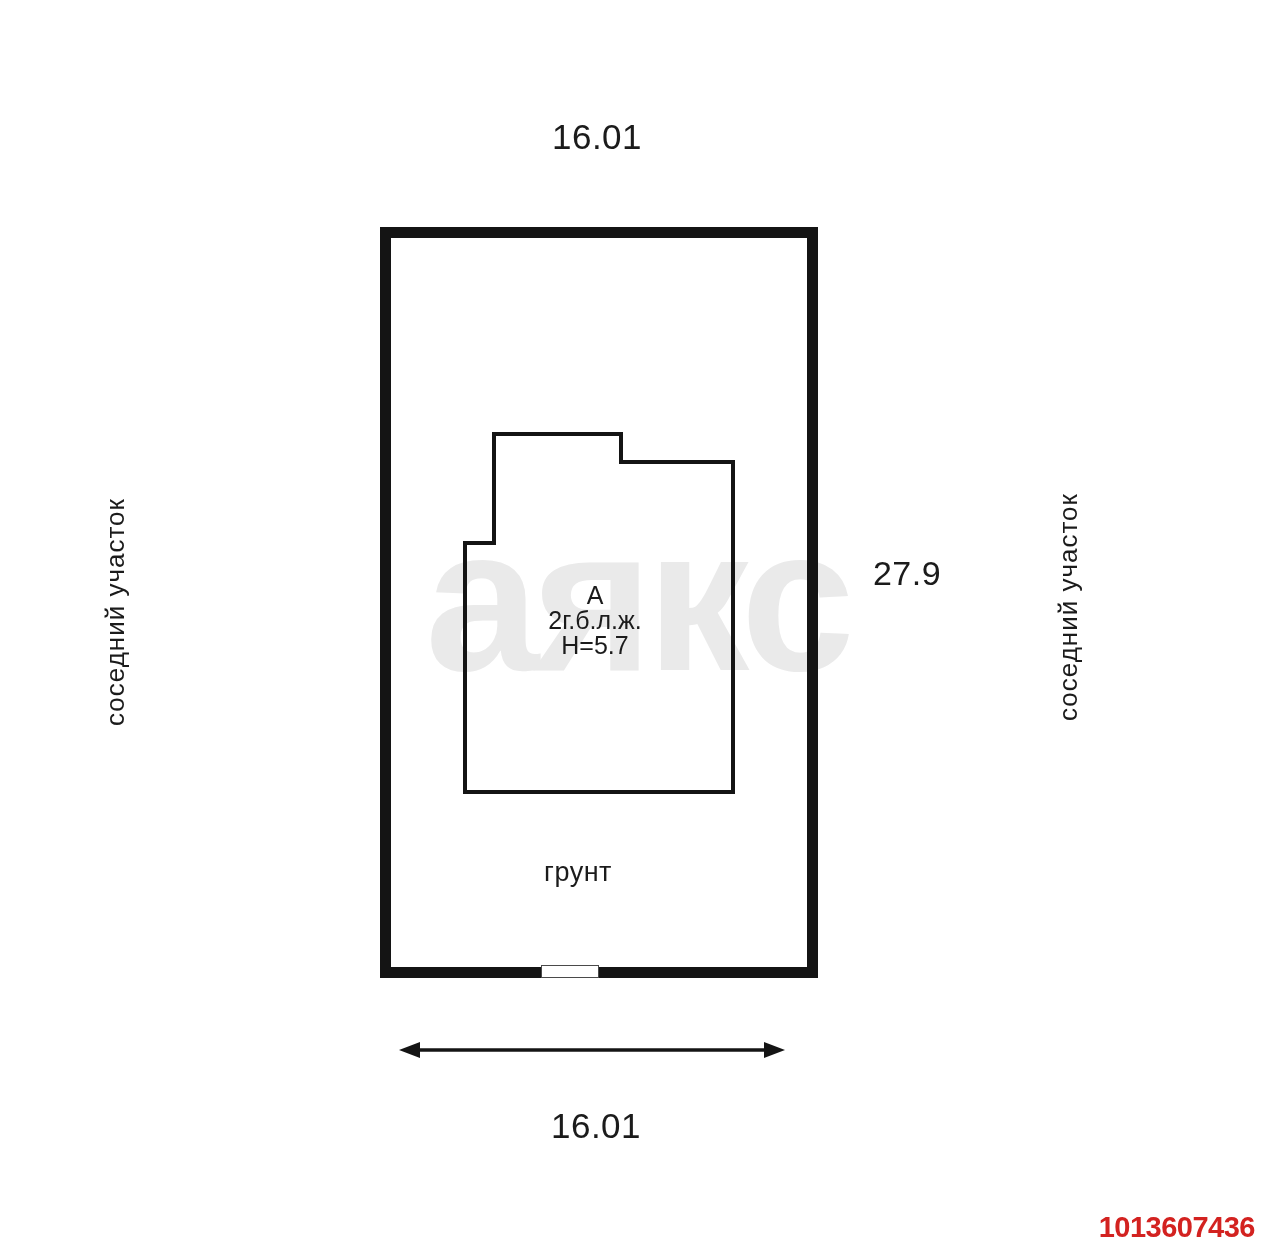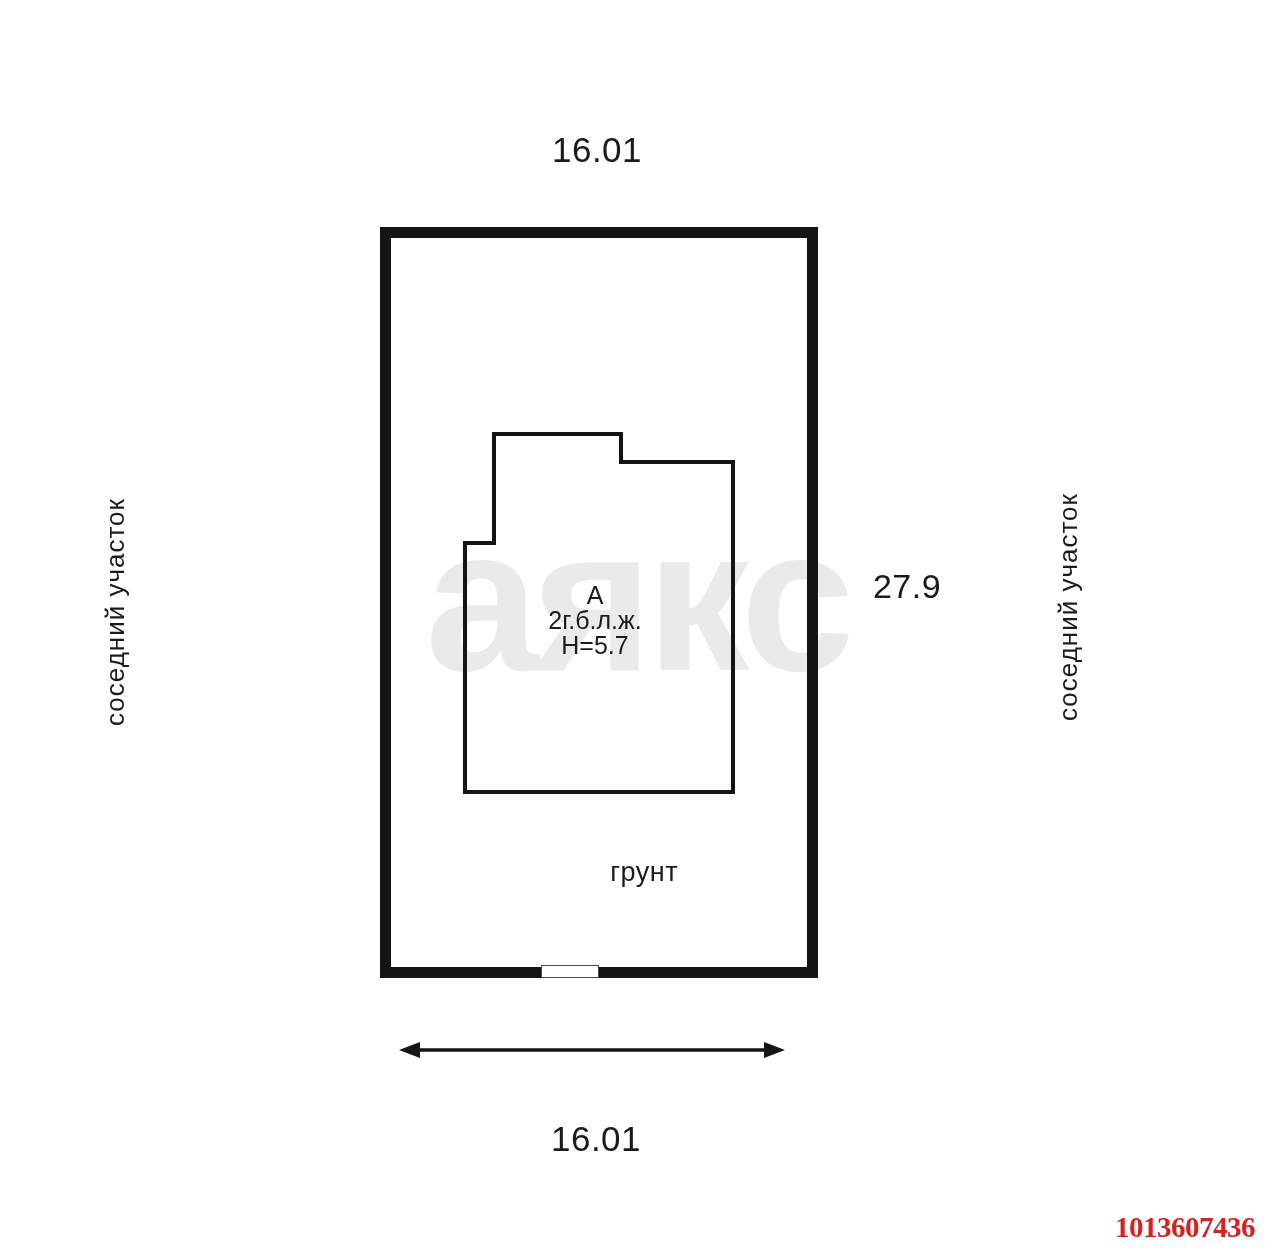--- a/index.html
+++ b/index.html
@@ -56,21 +56,20 @@
   .lbl{
     position:absolute;
     z-index:4;
     white-space:nowrap;
     letter-spacing:0.5px;
   }
   .dim{
     font-size:34px;
     width:200px;text-align:center;
     line-height:1;
-    margin-top:13px;
   }
   .top-dim{left:497px;top:119px;font-size:35px;}
   .bottom-dim{left:496px;top:1108px;font-size:35px;}
   .left-dim{left:165px;top:606px;}
   .right-dim{left:807px;top:556px;}
   .vlabel{
     position:absolute;
     width:230px;height:26px;
     line-height:26px;
     text-align:center;
@@ -85,34 +84,34 @@
   .vlabel-right{left:953px;top:594px;}
   .building-labels{
     position:absolute;
     left:495px;top:583px;width:200px;
     text-align:center;
     font-size:25px;line-height:25px;
     z-index:4;
   }
   .ground{
     left:478px;top:859px;width:200px;
-    text-align:right;
+    text-align:center;
     font-size:27px;line-height:1;
   }
   .arrow-svg{
     position:absolute;
     left:398px;top:1037px;width:388px;height:26px;
     z-index:4;
   }
   .arrow-svg line{stroke:var(--color-line);stroke-width:3.5;}
   .arrow-svg polygon{fill:var(--color-line);}
   .listing-id{
     position:absolute;
     right:25px;top:1213px;
-    font-family:Liberation Serif, serif;
+    font-family:Liberation Sans, sans-serif;
     font-size:29px;line-height:1;
     font-weight:bold;
     letter-spacing:-0.5px;
     color:var(--color-listing-id);
     z-index:4;
   }
 </style>
 </head>
 <body>
 

